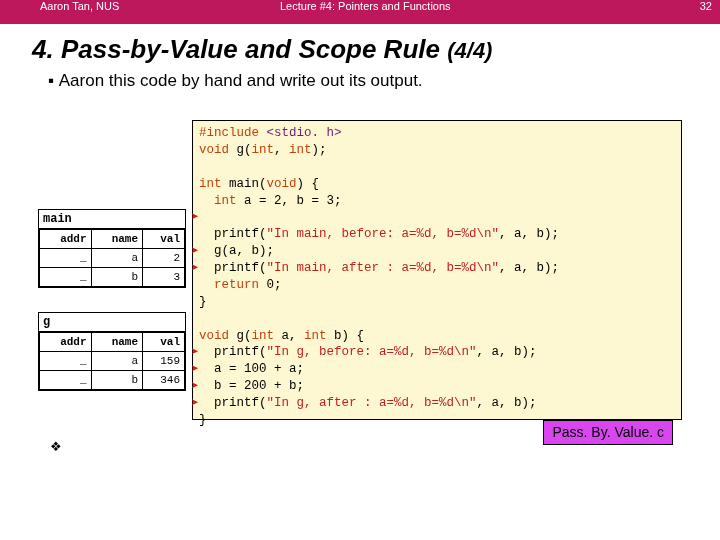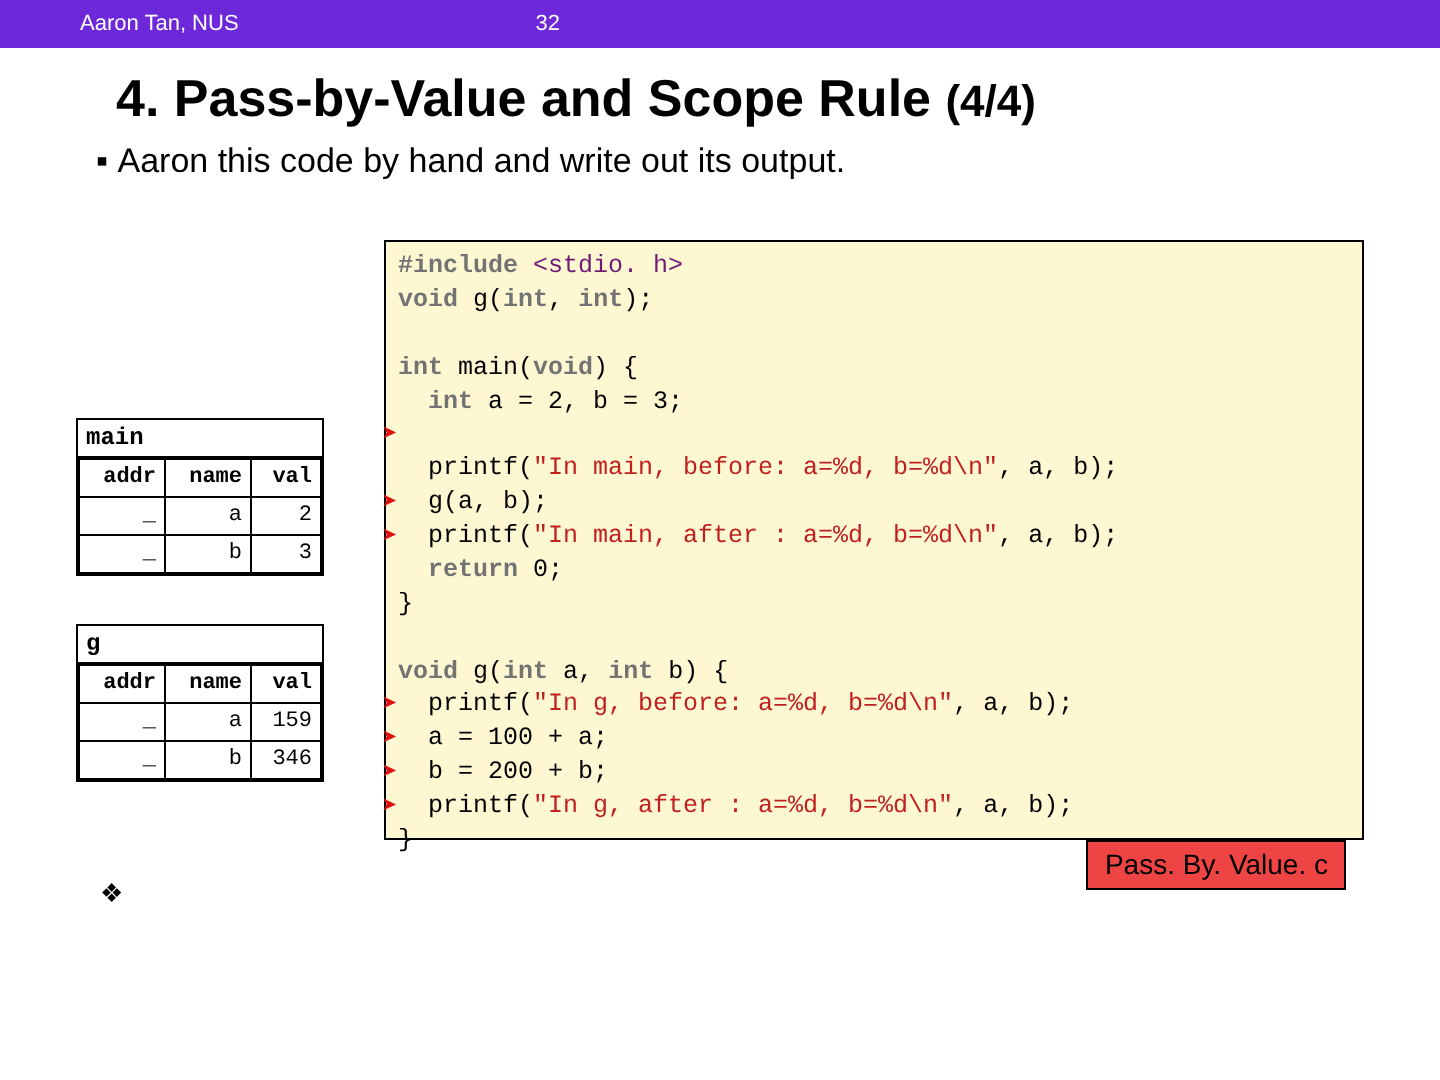--- a/index.html
+++ b/index.html
@@ -1,47 +1,48 @@
 <!DOCTYPE html>
 <html><head>
 <meta charset="utf-8">
 <style>
   * { box-sizing: border-box; margin: 0; padding: 0; }
   html, body { width: 720px; height: 540px; font-family: Arial, sans-serif; background: #fff; color: #000; }
-  .topbar { background: #6d28d9; color: #fff; height: 24px; display: flex; align-items: center; font-size: 11px; padding: 0 8px 0 40px; }
+  .topbar { background: #be185d; color: #fff; height: 24px; display: flex; font-size: 11px; padding: 0 8px 0 40px; }
   .topbar .author { width: 200px; }
   .topbar .lecture { flex: 1; text-align: left; padding-left: 40px;}
   .topbar .page { width: 40px; text-align: right; }
-  .title { font-size: 26px; margin: 10px 0 6px 58px; }
+  .title { font-size: 26px; margin: 10px 0 6px 32px; font-style: italic; }
   .title .suffix { font-size: 22px; }
   .instr { font-size: 17px; margin: 0 0 6px 48px; }
   .bullet-sq { font-family: Arial; }
   .content { position: relative; width: 100%; height: 460px; }
   .note { position: absolute; left: 54px; top: 0px; width: 120px; font-size: 13px; line-height: 1.25; }
-  .tbl-head { position: absolute; left: 38px; width: 124px; border: 1px solid #000; background: #fff; }
+  .tbl-head { position: absolute; left: 38px; width: 148px; border: 1px solid #000; background: #fff; }
   .tbl-head .caption { font-family: "Courier New", monospace; font-weight: bold; font-size: 12px; padding: 2px 4px; border-bottom: 1px solid #000; }
   .tbl { width: 100%; border-collapse: collapse; font-family: "Courier New", monospace; font-size: 11px; }
   .tbl th, .tbl td { border: 1px solid #000; padding: 3px 4px; text-align: right; }
   .tbl th { font-weight: bold; }
   #tbl-main-wrap { top: 112px; }
   #tbl-g-wrap { top: 215px; }
   .codebox { position: absolute; left: 192px; top: 23px; width: 490px; height: 300px; background: #fdf8d2; border: 1px solid #000; font-family: "Courier New", monospace; font-size: 12.5px; line-height: 1.35; padding: 4px 6px; white-space: pre; }
-  .kw { color: #737373; font-weight: bold; }
+  .kw { color: #c2410c; }
   .inc { color: #701a75; }
   .str { color: #c02020; }
   .arrow { color: #d11; position: absolute; left: -2px; font-size: 13px; }
   .outbox { position: absolute; left: 366px; top: -7px; width: 318px; background: #000; color: #fff; font-family: "Courier New", monospace; font-size: 12px; line-height: 1.45; padding: 3px 6px; white-space: pre; }
-  .filetag { position: absolute; right: 8px; bottom: -26px; background: #ef4444; border: 1px solid #000; font-size: 14px; padding: 2px 8px; font-family: Arial; }
+  .filetag { position: absolute; right: 8px; bottom: -26px; background: #d946ef; border: 1px solid #000; font-size: 14px; padding: 2px 8px; font-family: Arial; }
   .diamond { position: absolute; left: 50px; top: 342px; font-size: 13px; }
 </style>
 </head>
 <body>
 
 <div class="topbar">
   <span class="author">Aaron Tan, NUS</span>
+  <span class="lecture">Lecture #4: Pointers and Functions</span>
   <span class="page">32</span>
 </div>
 
 <h1 class="title">
   <span>4.</span>
   <span>Pass-by-Value and Scope Rule</span>
   <span class="suffix">(4/4)</span>
 </h1>
 
 <p class="instr">

